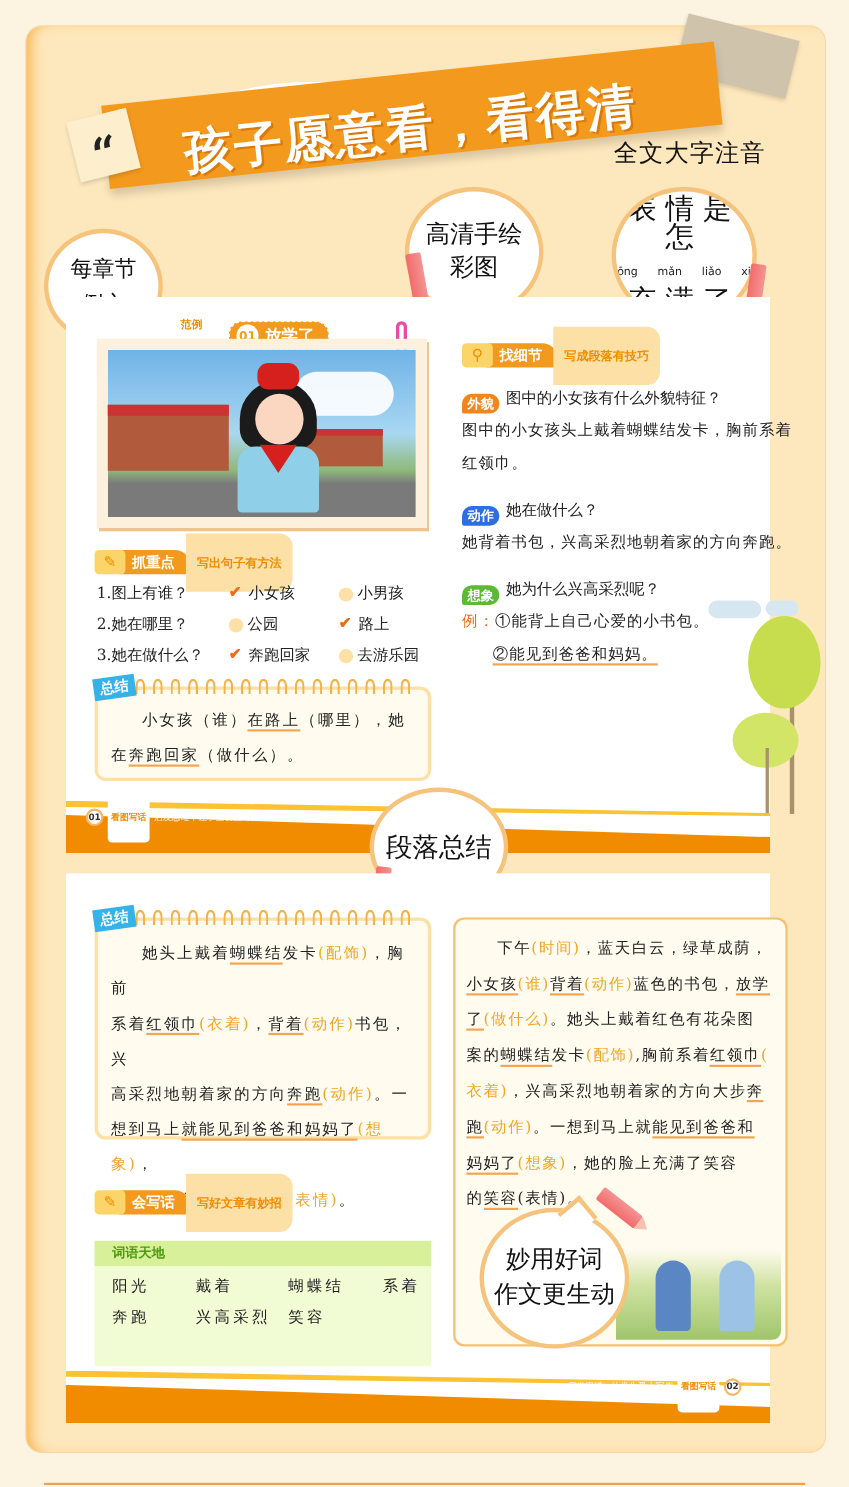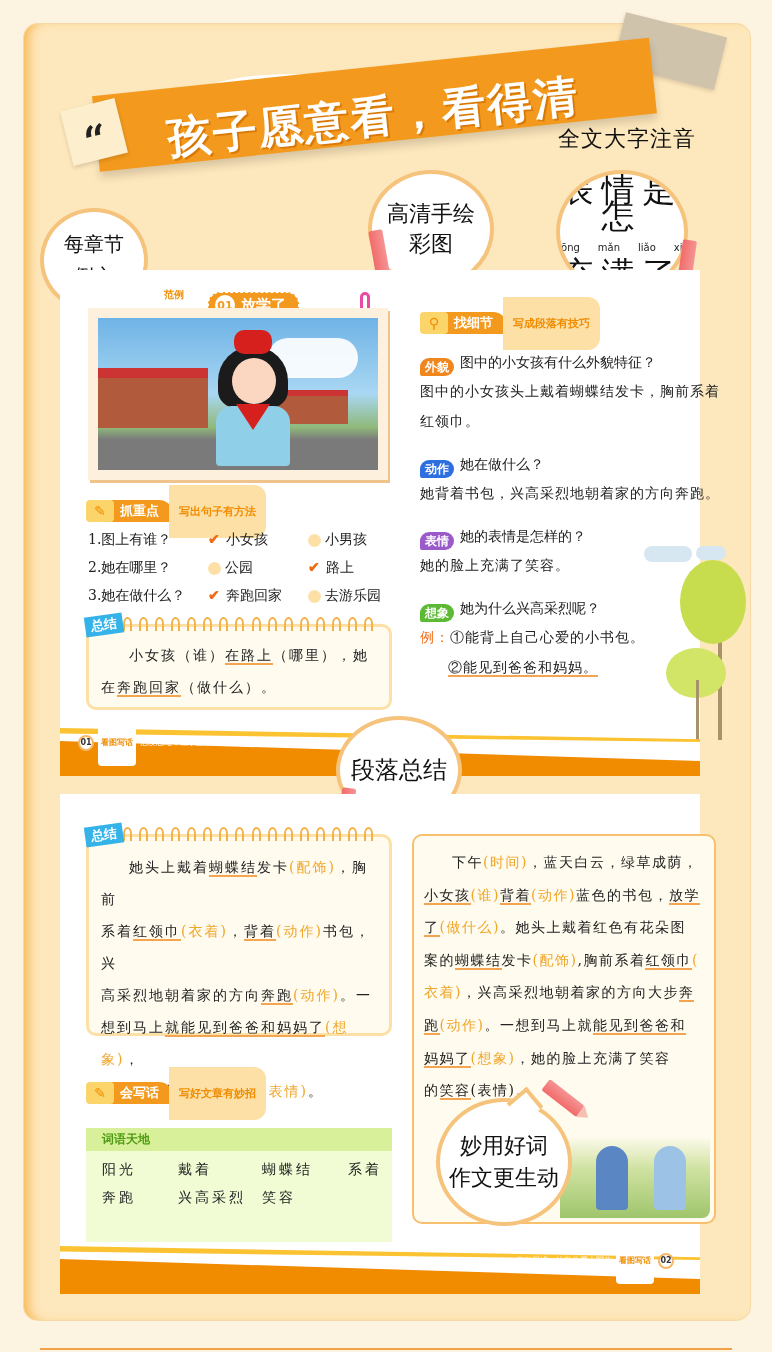--- a/index.html
+++ b/index.html
@@ -23,21 +23,21 @@
   .b1::after{bottom:-10px;right:18px;transform:rotate(30deg)}
   .b2{left:368px;top:170px;width:126px;height:118px;font-size:22px;line-height:30px}
   .b2::after{bottom:-8px;left:30px;transform:rotate(60deg)}
   .b3{left:556px;top:170px;width:132px;height:124px;font-size:22px;line-height:26px;overflow:hidden}
   .b3::after{display:none}
   .b4{left:336px;top:716px;width:126px;height:108px;font-size:24px}
   .b4::after{bottom:-8px;left:14px;transform:rotate(70deg)}
   .b5{left:436px;top:1098px;width:136px;height:128px;font-size:22px;line-height:32px}
   .b5::after{top:-10px;right:30px;transform:rotate(-130deg)}
   .pinyin{font-size:10px;color:#222;display:flex;gap:18px;justify-content:center}
-  .hanzi-row{font-size:33px;letter-spacing:8px}
+  .hanzi-row{font-size:26px;letter-spacing:8px}
 
   .pencil{position:absolute;width:14px;height:44px;background:linear-gradient(90deg,#f26b6b,#f49494);border-radius:2px}
   .pencil::after{content:"";position:absolute;bottom:-10px;left:0;border-left:7px solid transparent;border-right:7px solid transparent;border-top:10px solid #f7c1b1}
 
   
   .page{position:absolute;left:60px;width:640px;background:#fff}
   .page1{top:270px;height:506px}
   .page2{top:794px;height:500px}
   .footer-band{position:absolute;left:0;right:0;bottom:0;height:50px;background:#f18c00;clip-path:polygon(0 30%,100% 70%,100% 100%,0 100%)}
   .footer-stripe{position:absolute;left:0;right:0;bottom:34px;height:14px;background:#fbc232;clip-path:polygon(0 0,100% 80%,100% 100%,0 40%)}
@@ -249,27 +249,20 @@
     </div>
     <div class="rblock">
       <div class="rq">
           <span class="lbl" style="background:#2e6fe0">动作</span>
           <span>她在做什么？</span>
         </div>
       <div class="ra">她背着书包，兴高采烈地朝着家的方向奔跑。</div>
     </div>
     <div class="rblock">
       <div class="rq">
-          <span class="lbl" style="background:#9a5bc9">表情</span>
-          <span>她的表情是怎样的？</span>
-        </div>
-      <div class="ra">她的脸上充满了笑容。</div>
-    </div>
-    <div class="rblock">
-      <div class="rq">
           <span class="lbl" style="background:#5bb934">想象</span>
           <span>她为什么兴高采烈呢？</span>
         </div>
       <div class="ra"><span class="eg">例：</span><span>①能背上自己心爱的小书包。</span></div>
       <div class="ra" style="padding-left:28px"><span class="ul">②能见到爸爸和妈妈。</span></div>
     </div>
   </div>
 
   <div class="cloud-s" style="left:584px;top:276px;width:48px;height:16px"></div>
   <div class="cloud-s" style="left:636px;top:276px;width:30px;height:14px"></div>

